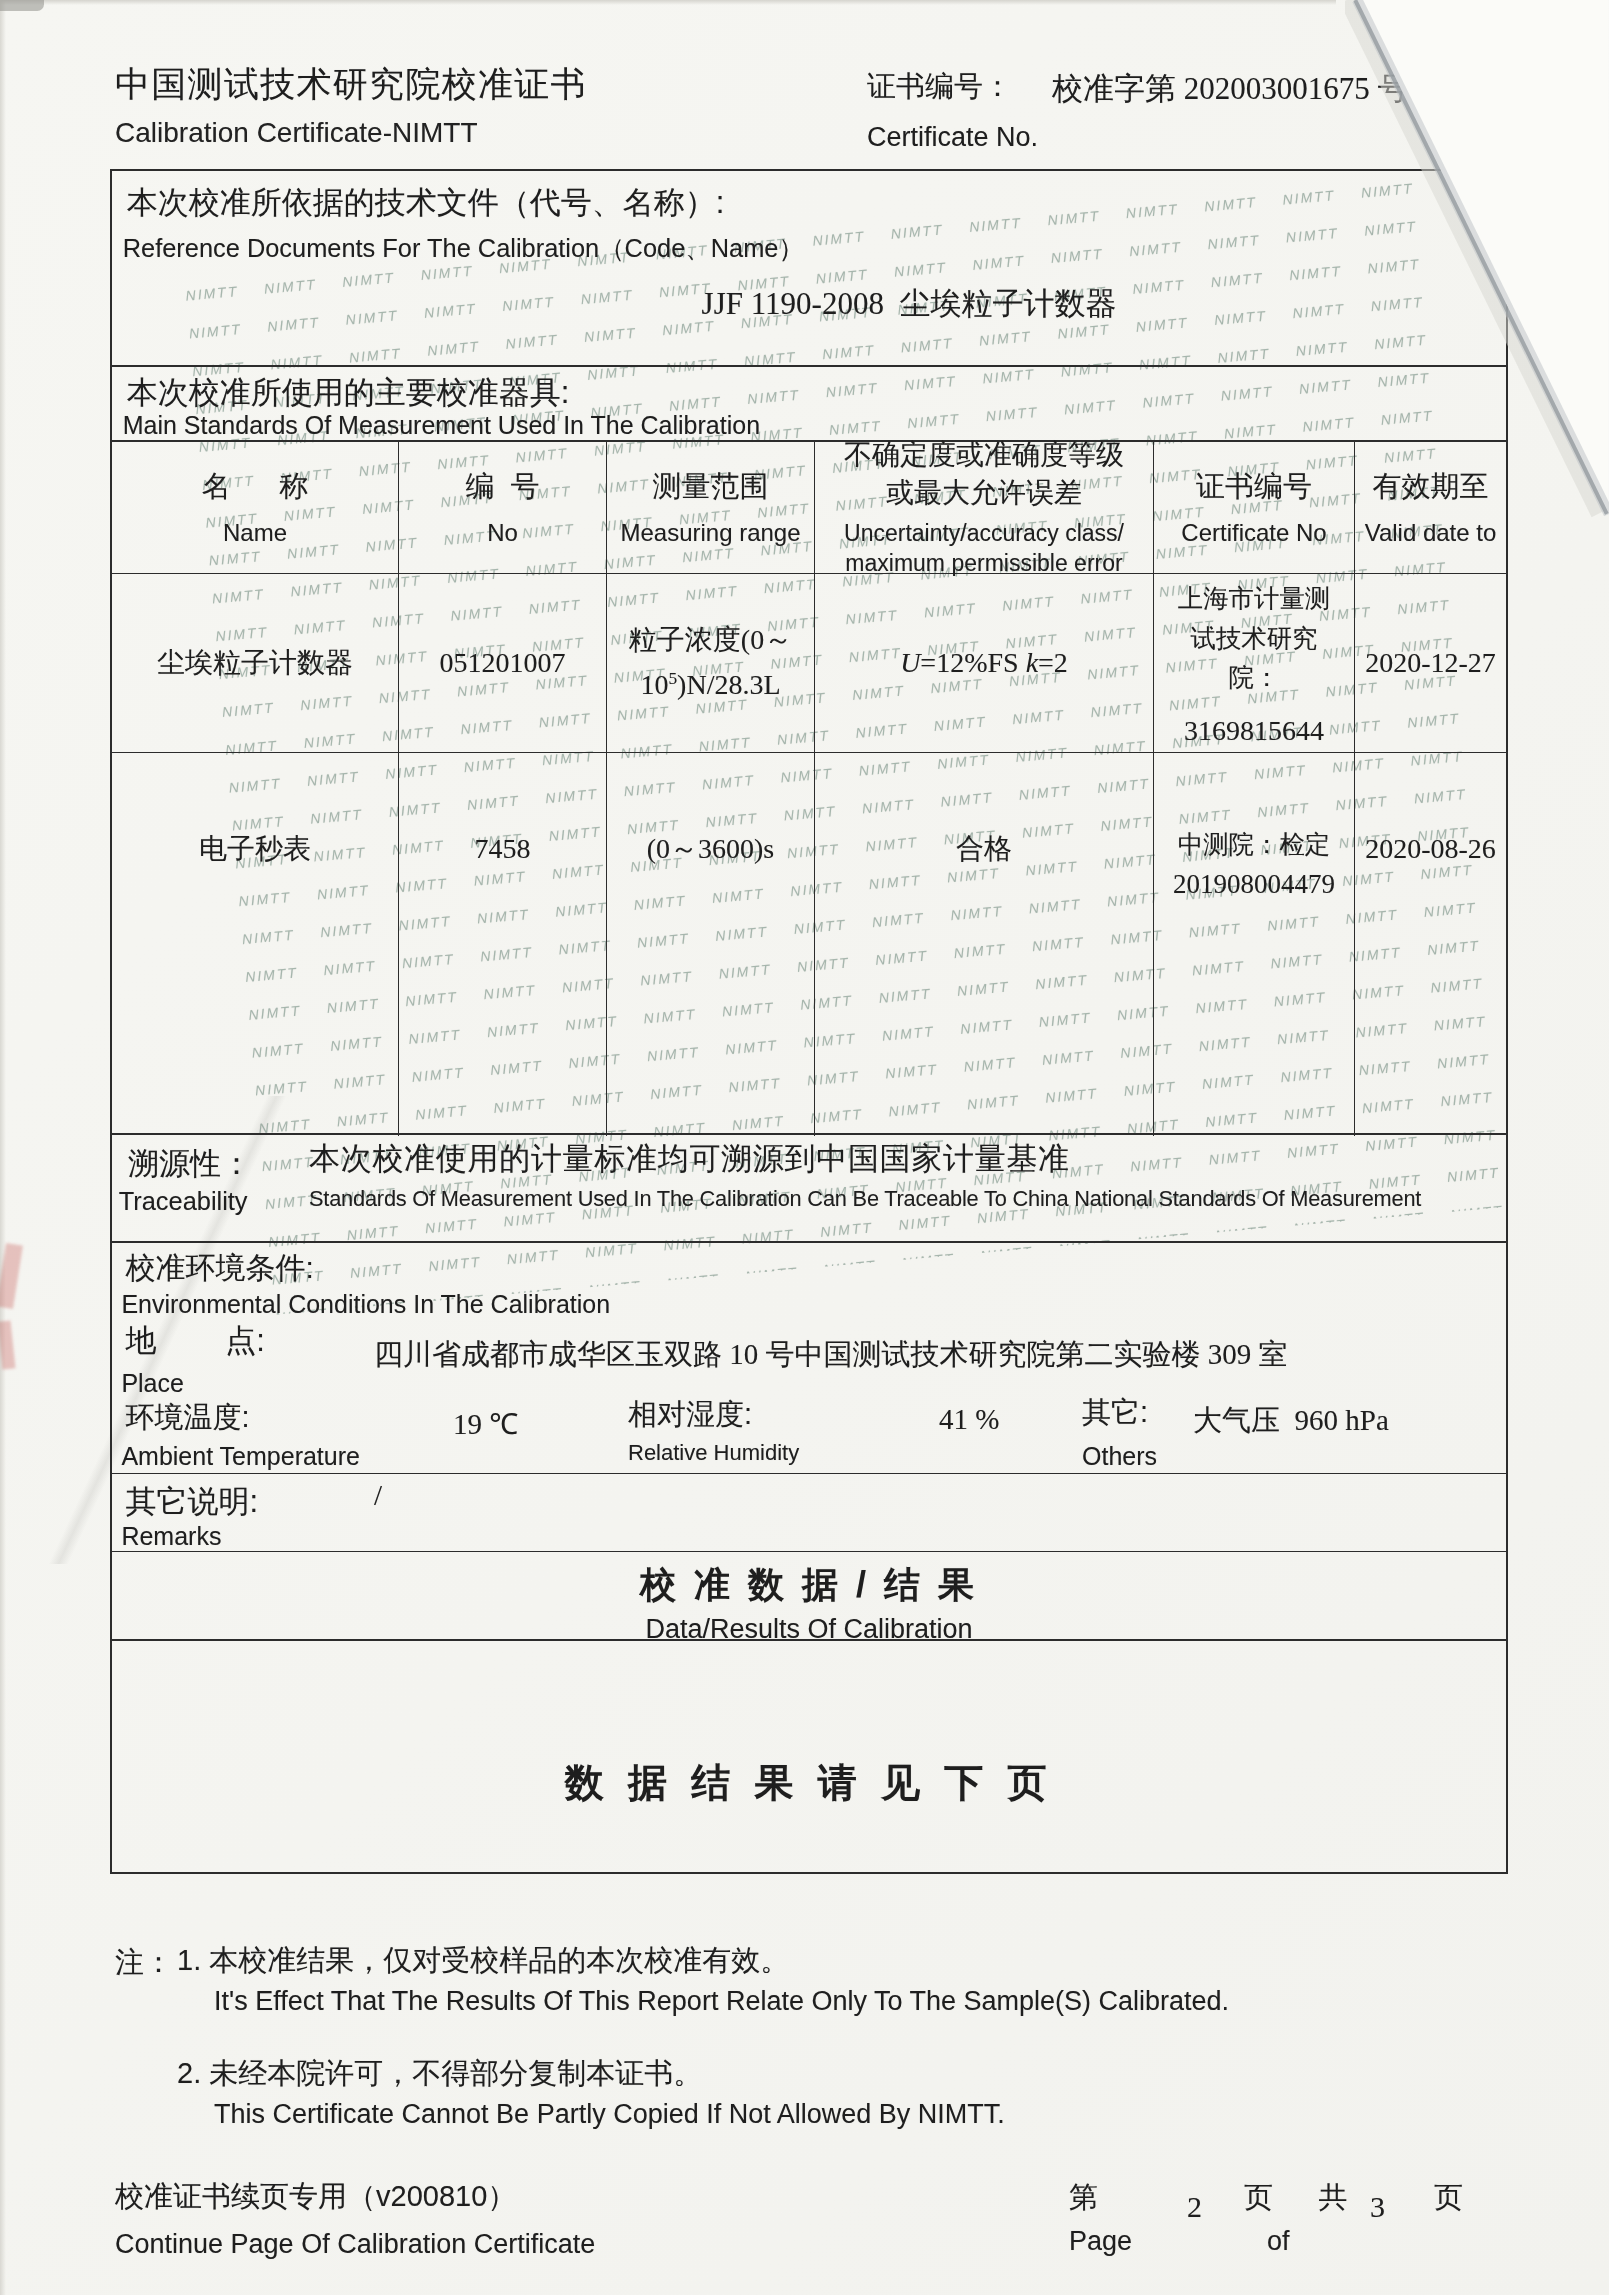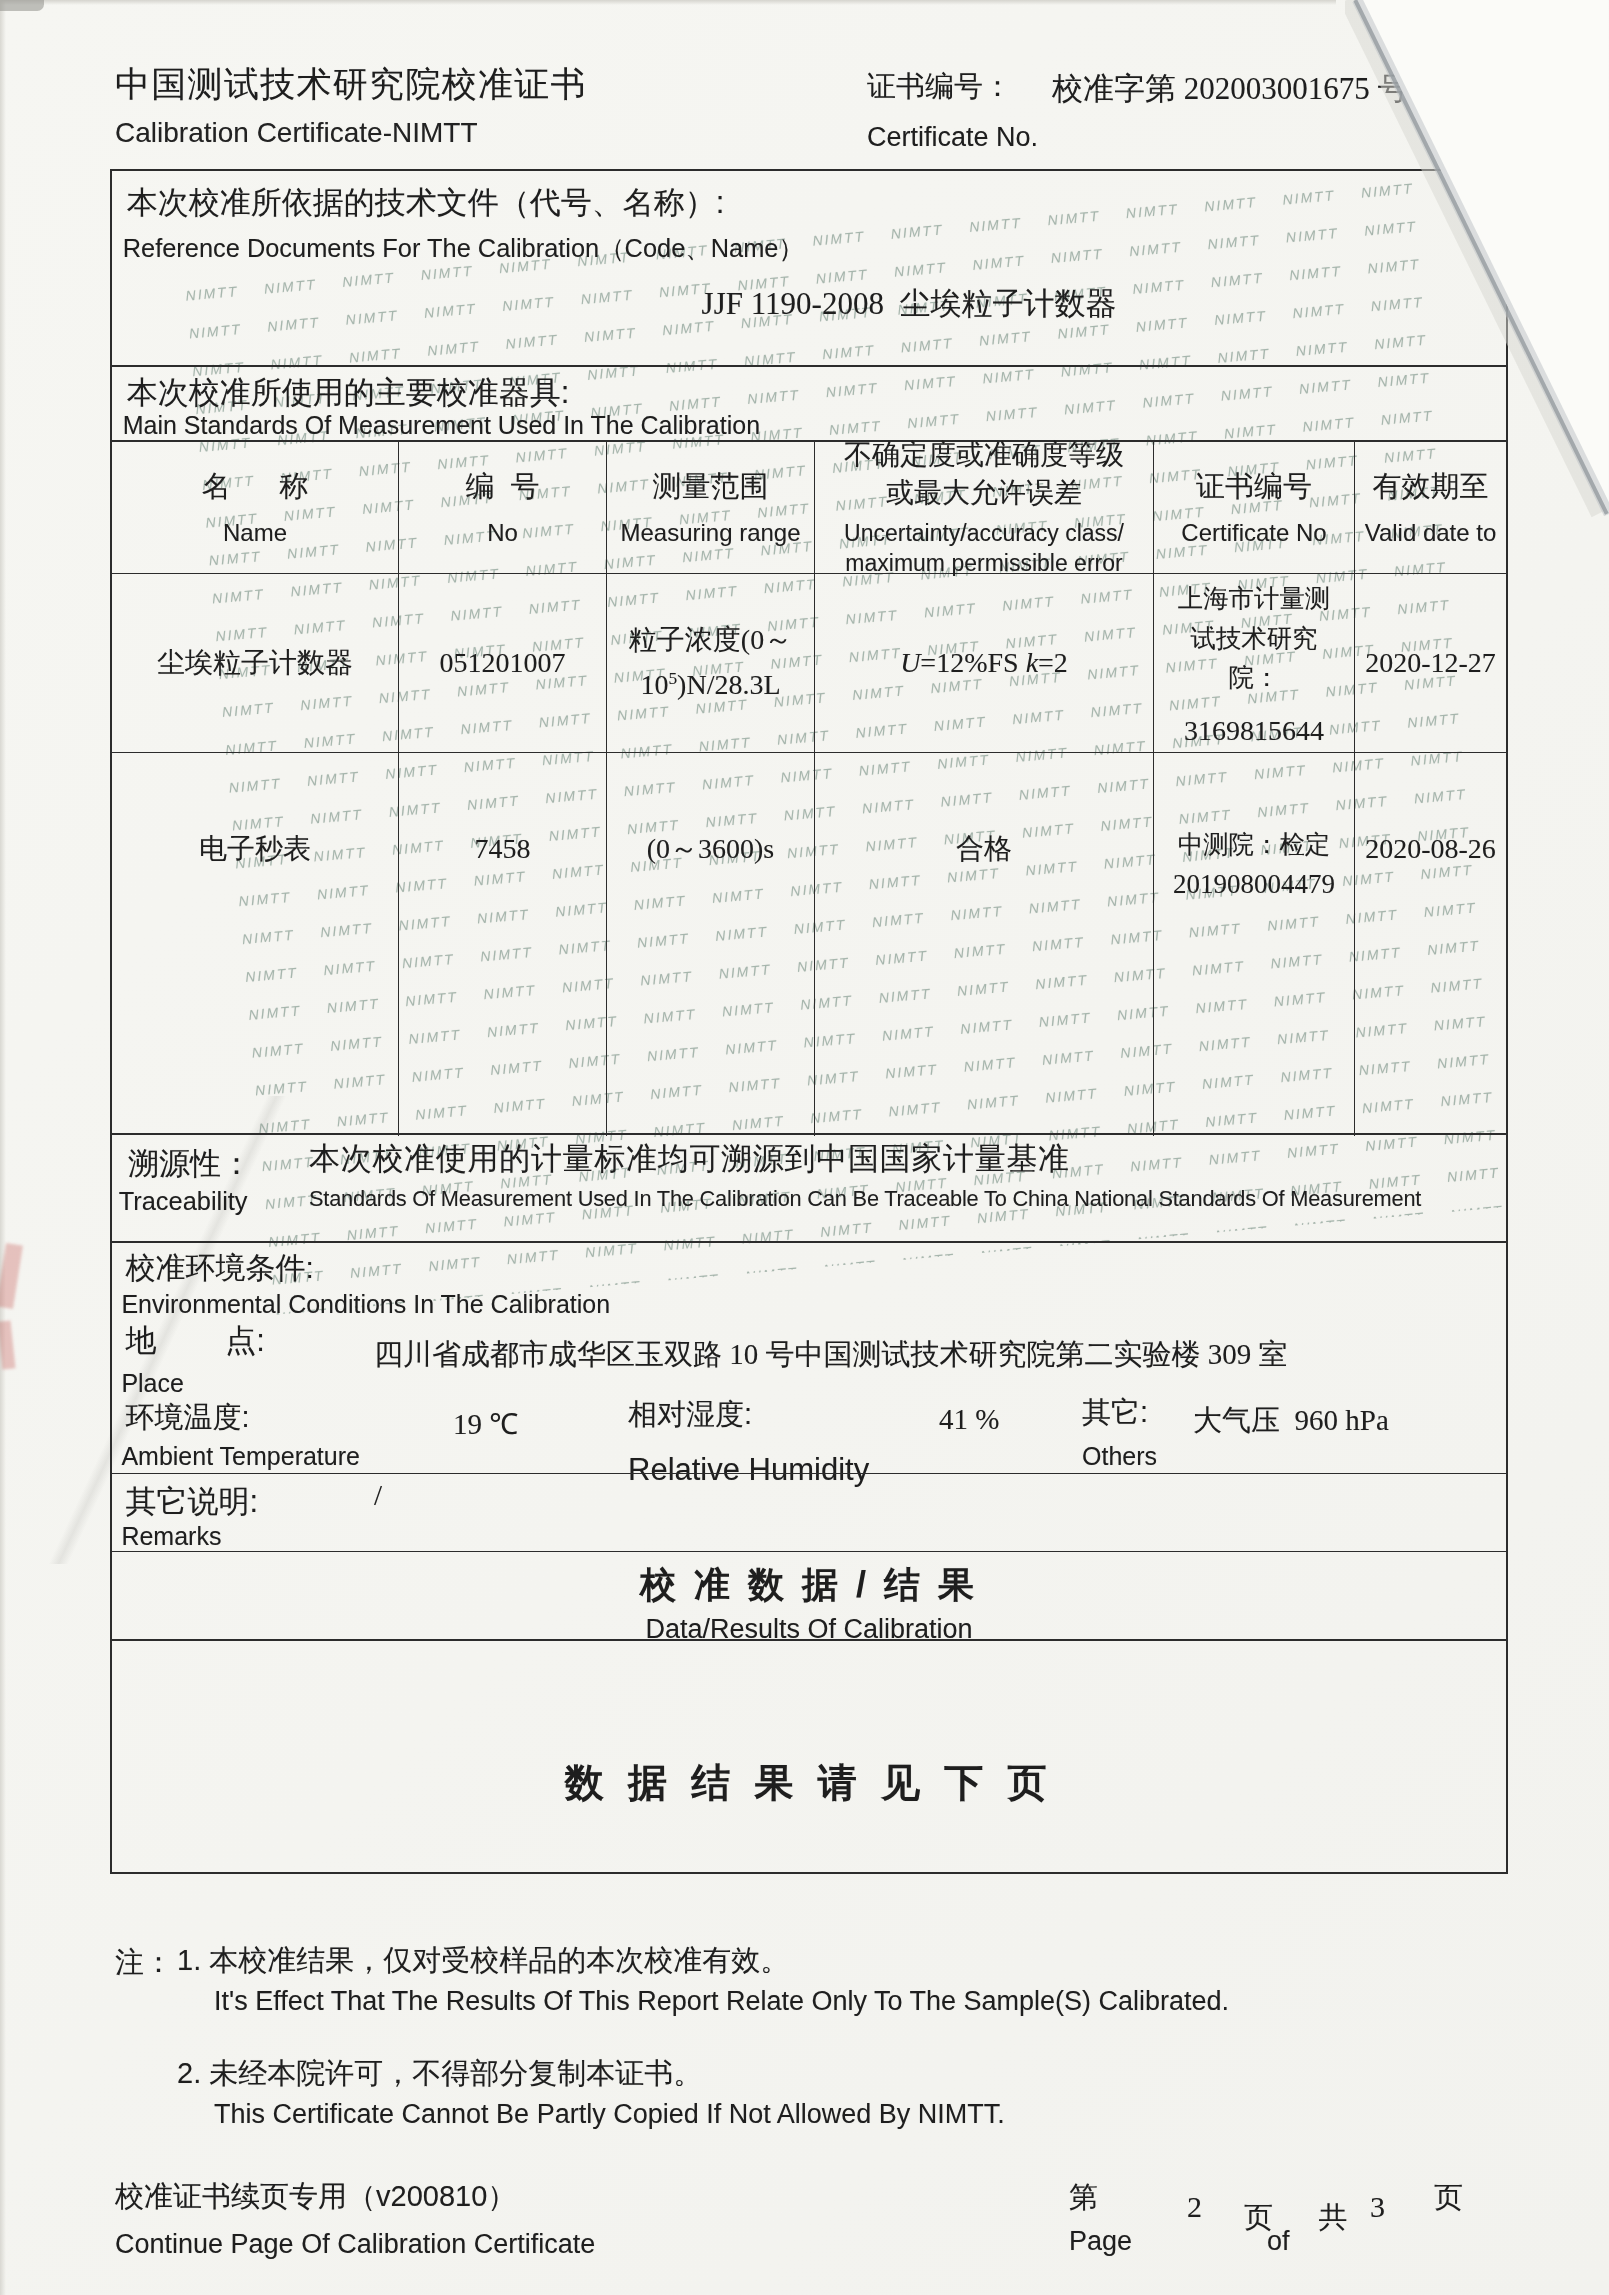--- a/index.html
+++ b/index.html
@@ -100,21 +100,21 @@
   .env-h-zh  { position:absolute; left:13.4px;  top:5.3px;   font-size:30px; }
   .env-h-en  { position:absolute; left:9.4px;  top:47px;  font-size:25px; }
   .place-zh  { position:absolute; left:13.4px;  top:77px; font-size:31px; }
   .place-en  { position:absolute; left:9.4px;  top:126px; font-size:25px; }
   .place-val { position:absolute; left:262px; top:92px; font-size:29px; }
   .temp-zh   { position:absolute; left:13.4px;  top:155px; font-size:29px; }
   .temp-val  { position:absolute; left:341px; top:160px; font-size:29px; }
   .temp-en   { position:absolute; left:9.4px;  top:199px; font-size:25px; }
   .hum-zh    { position:absolute; left:516px; top:152px; font-size:29px; }
   .hum-val   { position:absolute; left:827px;top:160px; font-size:29px; }
-  .hum-en    { position:absolute; left:516px; top:209px; font-size:31px; }
+  .hum-en    { position:absolute; left:516px; top:197px; font-size:22px; }
   .oth-zh    { position:absolute; left:970px;top:150px; font-size:29px; }
   .oth-val   { position:absolute; left:1081px;top:158px; font-size:29px; }
   .oth-en    { position:absolute; left:970px;top:199px; font-size:25px; }
 
   
   .rem-zh  { position:absolute; left:13.4px;  top:6.7px; font-size:31px; }
   .rem-val { position:absolute; left:262px; top:5.3px;  font-size:29px; }
   .rem-en  { position:absolute; left:9.4px;  top:48px; font-size:25px; }
 
   
@@ -131,21 +131,21 @@
   .note-en { font-size:27px; margin-left:37px; margin-top:8px; }
   .note-item + .note-item { margin-top:39px; }
 
   
   .footer-left { position:absolute; left:115px; top:2177px; z-index:2;}
   .fl-zh { font-size:29px; }
   .fl-en { font-size:27px; margin-top:12px; }
   .footer-right { position:absolute; left:1069px; top:2178px; width:428px; height:94px; z-index:2;}
   .fr-zh1 { position:absolute; left:0;    top:0;   font-size:29px; }
   .fr-cur { position:absolute; left:118px; top:12px; font-size:30px; }
-  .fr-zh2 { position:absolute; left:175px; top:0;   font-size:29px; letter-spacing:18.7px;margin-top:20px;}
+  .fr-zh2 { position:absolute; left:175px; top:0;   font-size:29px; letter-spacing:18.7px;}
   .fr-tot { position:absolute; left:301px; top:12px; font-size:30px; }
   .fr-zh3 { position:absolute; left:365px; top:0;   font-size:29px; }
   .fr-en1 { position:absolute; left:0;    top:48px; font-size:27px; }
   .fr-en2 { position:absolute; left:198px; top:48px; font-size:27px; }
 </style>
 </head>
 <body>
 
 <div id="paper">
 

